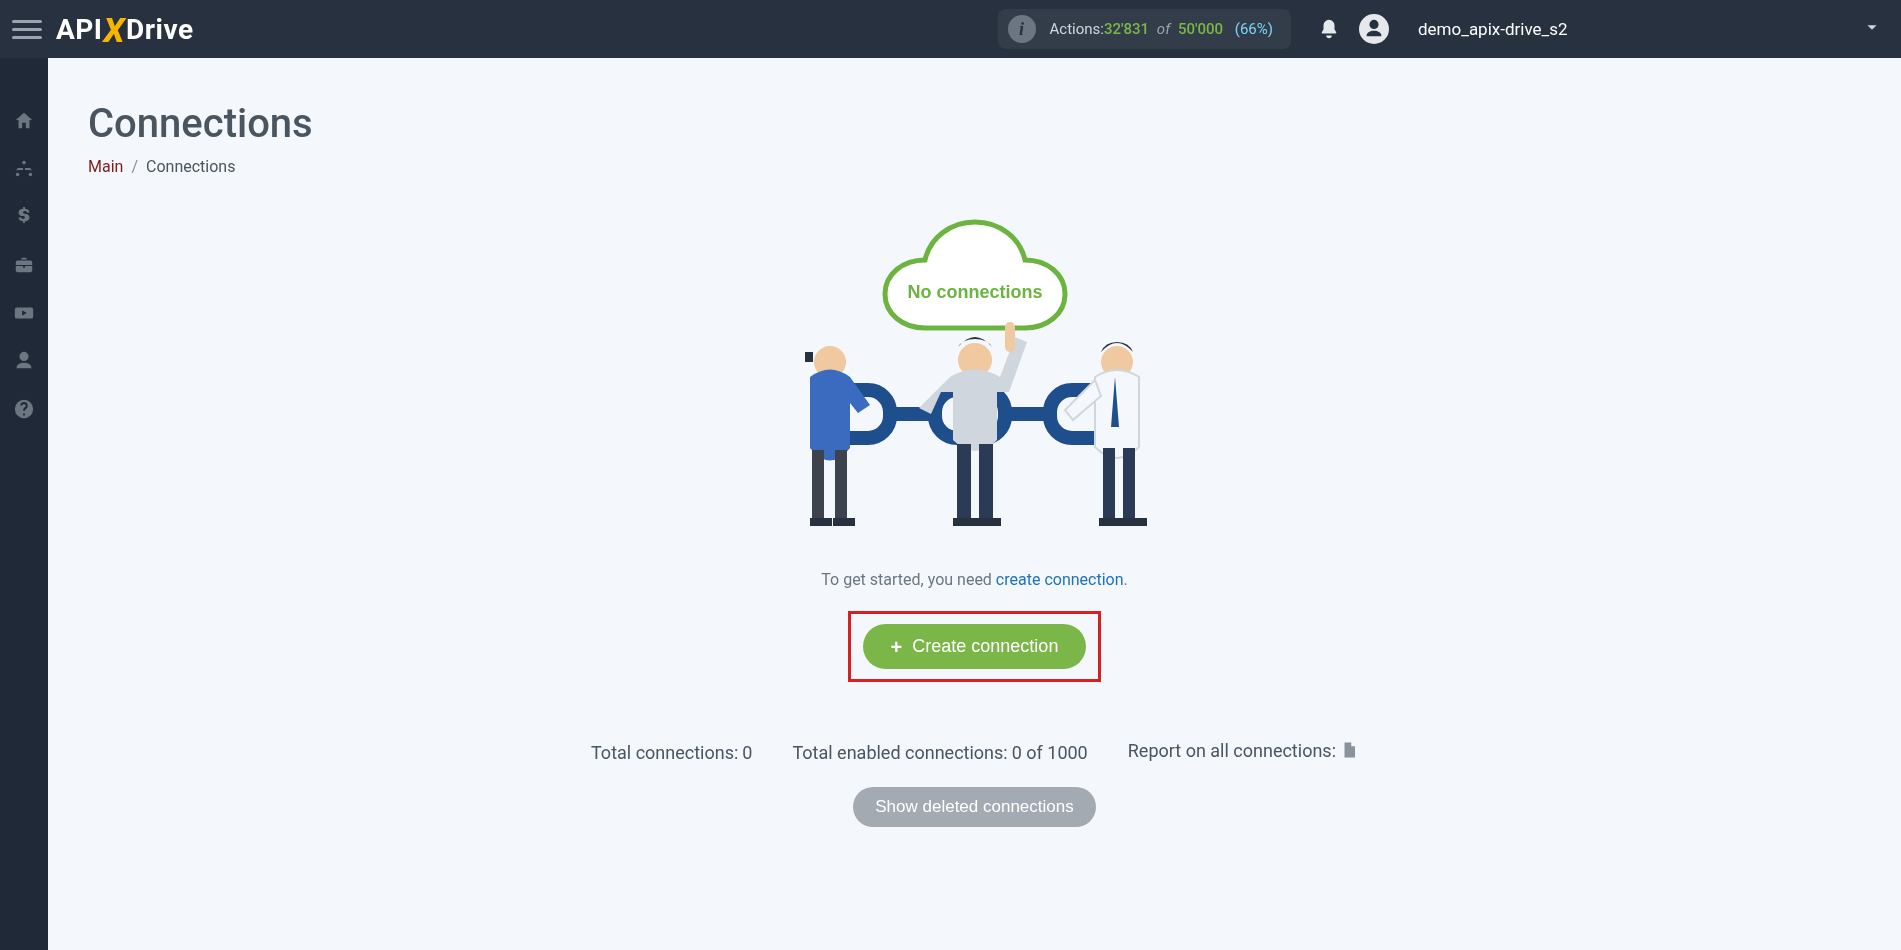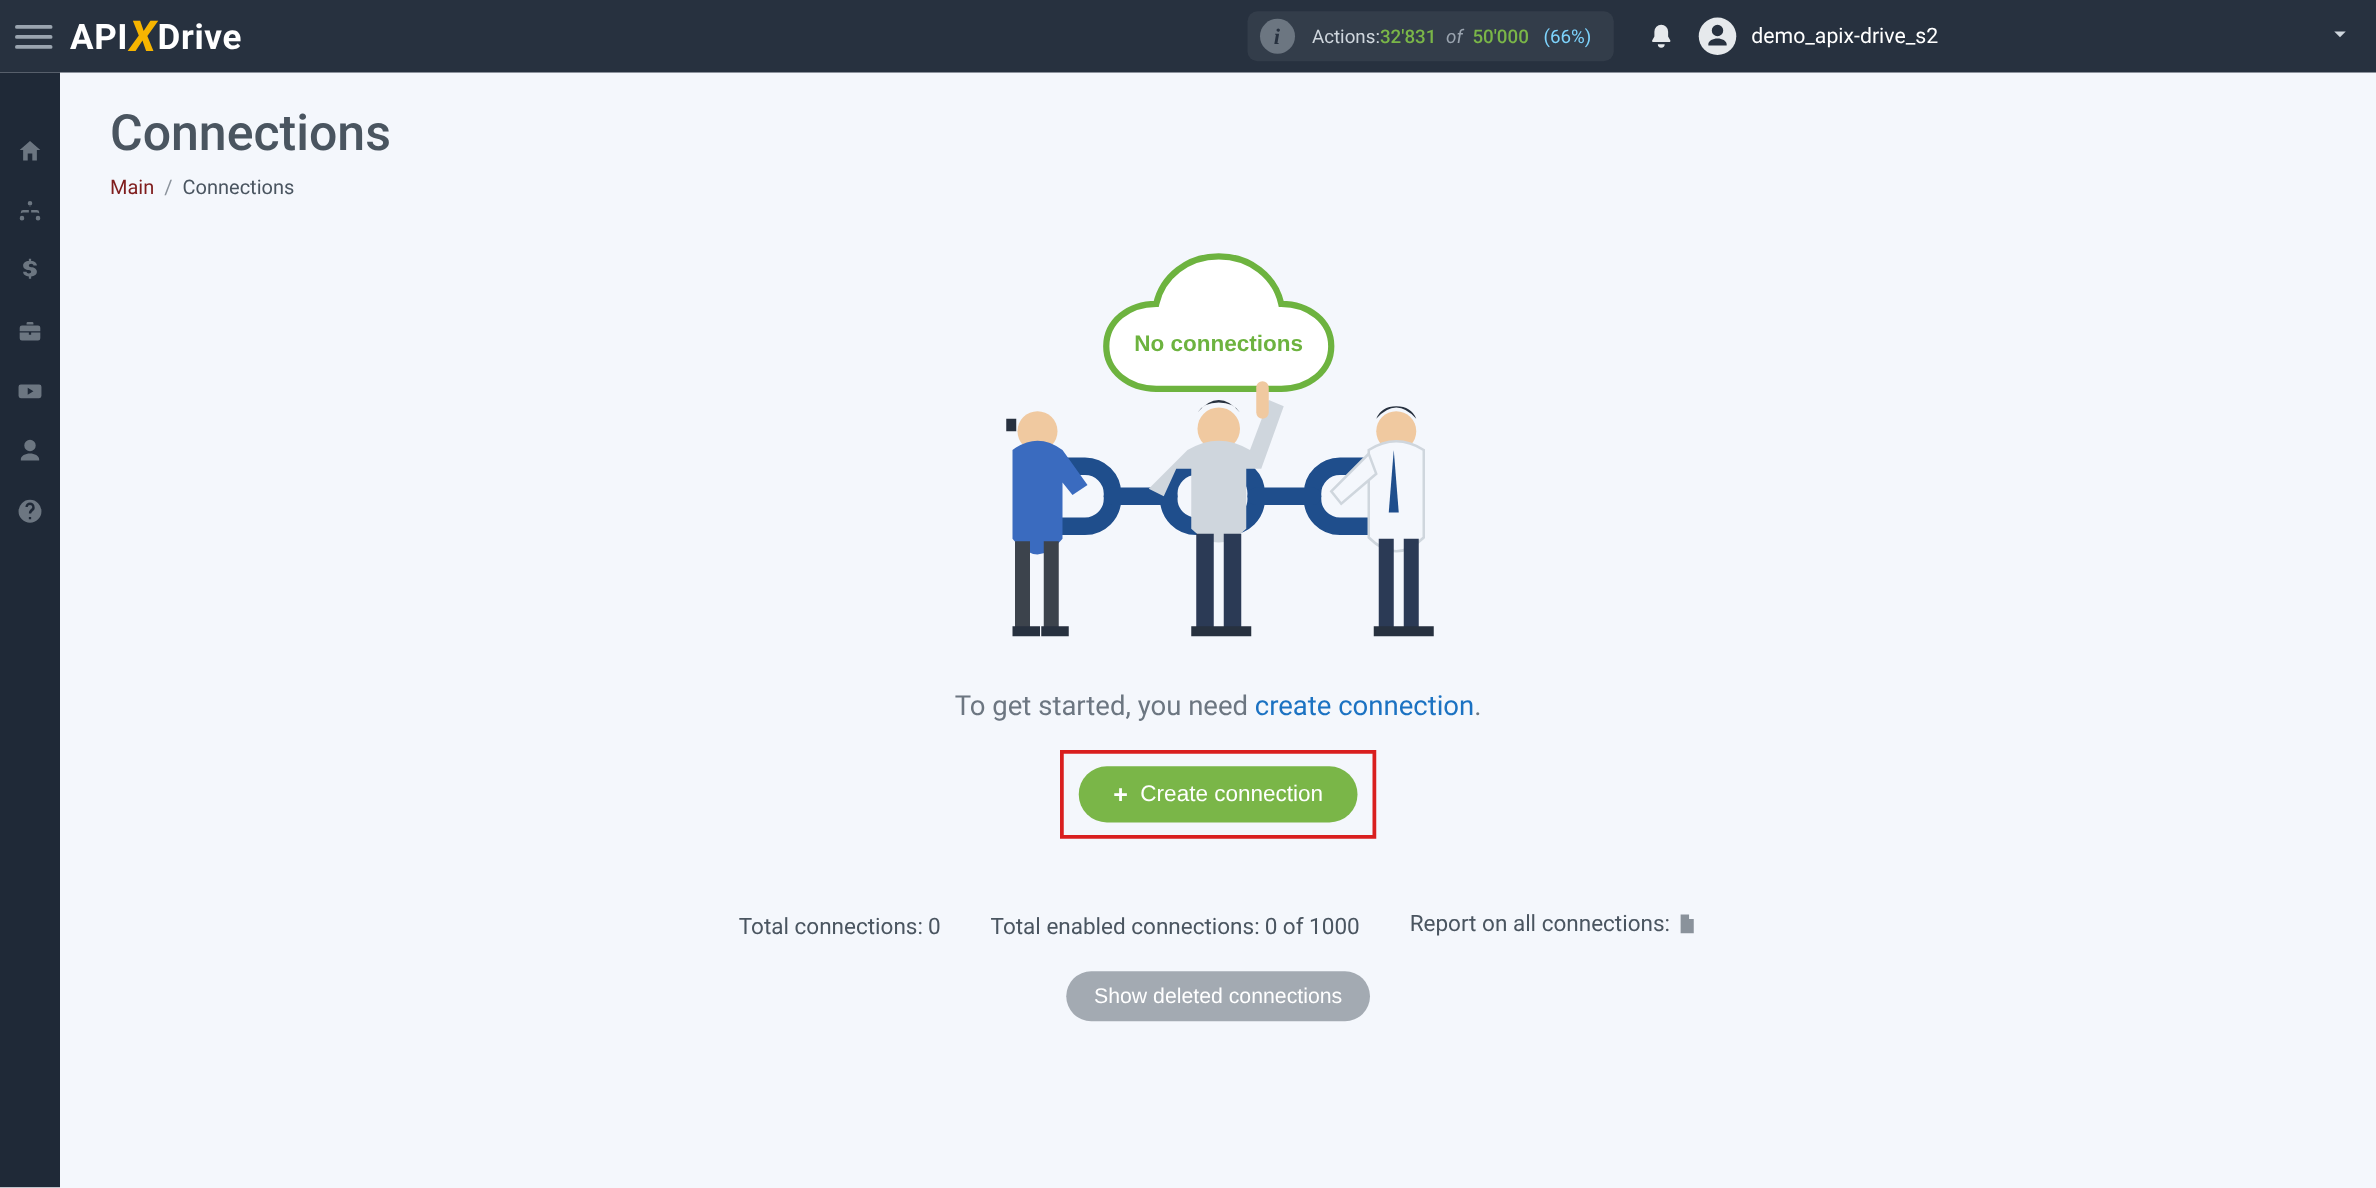--- a/index.html
+++ b/index.html
@@ -30,46 +30,46 @@
   .actions-nums { }
   .a-used { color: #7ab648; font-weight: 500; }
   .a-of { color: #9aa4af; font-style: italic; margin: 0 4px; }
   .a-total { color: #7ab648; font-weight: 500; }
   .a-pct { color: #7dd3fc; margin-left: 8px; }
   .top-icon { width: 28px; height: 28px; display: flex; align-items: center; justify-content: center; margin-right: 16px; cursor: pointer; }
   .top-icon svg { fill: #e6e9ec; }
   .avatar { width: 30px; height: 30px; border-radius: 50%; background: #e6e9ec; display:flex; align-items:center; justify-content:center; margin-right: 12px; }
   .avatar svg { fill: #27313f; }
   .user-block { display:flex; flex-direction:column; line-height:1.2; flex:1; max-width: 460px; }
-  .user-name { color: #fff; font-size: 17px; }
+  .user-name { color: #fff; font-size: 17px; margin-left: 17px; }
   .user-plan { color: #9aa4af; font-size: 14px; }
   .user-plan .days { color: #fff; font-weight: 600; }
   .chevron { margin-left: auto; margin-right: 6px; cursor:pointer; }
   .chevron svg { fill: #cfd6dd; width: 22px; height: 22px; }
 
   
   .shell { flex:1; display:flex; min-height: 0; }
   .sidebar {
     width: 48px; background: #1f2937; display:flex; flex-direction:column; align-items:center; padding-top: 40px; gap: 2px;
   }
   .side-item { width: 48px; height: 46px; display:flex; align-items:center; justify-content:center; cursor:pointer; }
   .side-item svg { fill: #6c7681; width: 22px; height: 22px; }
 
   .main {
-    flex:1; padding: 25px 40px 40px 40px; overflow:auto; background: #f4f7fc;
+    flex:1; padding: 42px 40px 40px 40px; overflow:auto; background: #f4f7fc;
   }
   .page-title { font-size: 40px; color: #4a5560; font-weight: 500; margin-bottom: 10px; }
   .breadcrumb { font-size: 16px; color: #4a5560; display:flex; gap: 8px; align-items:center; }
   .breadcrumb a { color: #7f1d1d; text-decoration:none; }
   .breadcrumb .sep { color: #8a929b; }
   .breadcrumb .current { color: #4a5560; }
 
   .empty-area { margin-top: 36px; display:flex; flex-direction:column; align-items:center; }
   .illustration { width: 420px; max-width: 90%; }
-  .hint { margin-top: 28px; font-size: 22px; color: #6c7681; }
+  .hint { margin-top: 28px; font-size: 16px; color: #6c7681; }
   .hint a { color: #1b72c2; text-decoration:none; }
   .hint .dot { color: #6c7681; }
 
   .create-wrap { margin-top: 22px; border: 3px solid #d91f1f; padding: 10px 12px; }
   .btn-create {
     background: #7ab648; color:#fff; border:none; font-size: 18px; padding: 12px 28px; border-radius: 28px;
     display:flex; align-items:center; gap: 10px; cursor:pointer;
   }
   .btn-create .plus { font-size: 20px; font-weight: 700; line-height: 1; }
 

